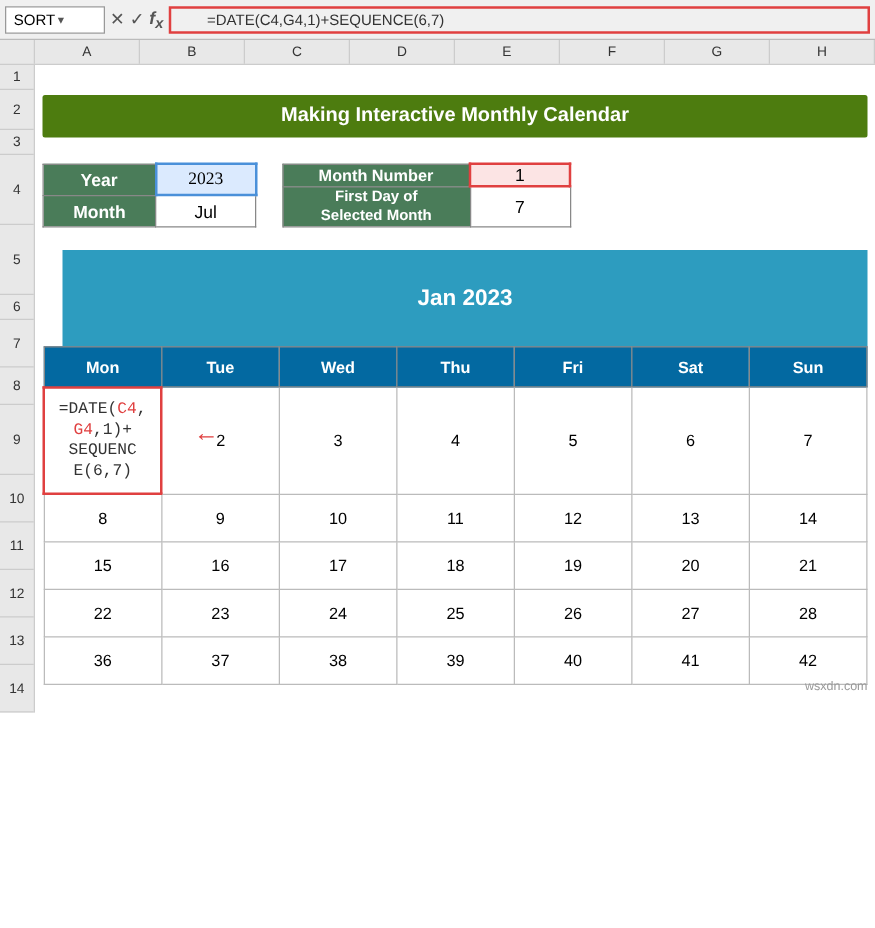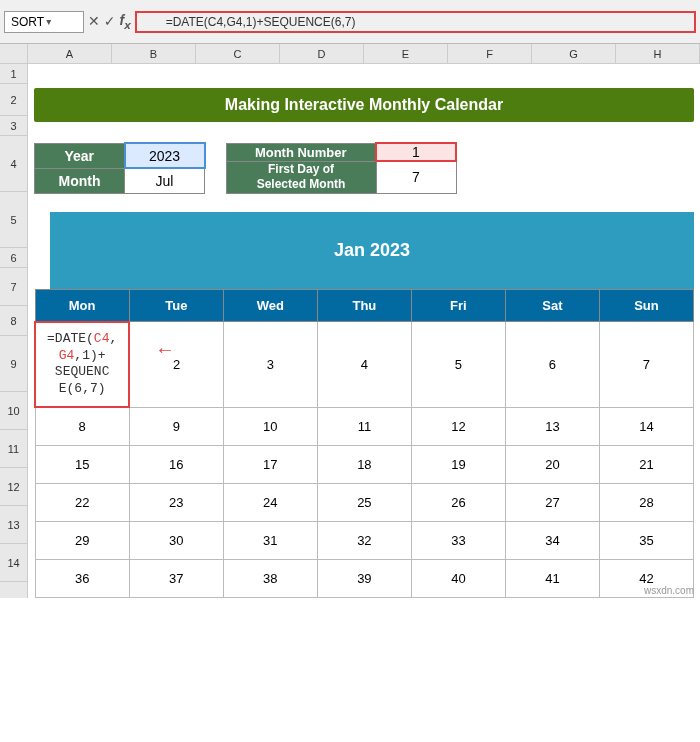--- a/index.html
+++ b/index.html
@@ -10,21 +10,21 @@
       min-height: 742px;
       overflow: hidden;
     }
 
     
     .formula-bar {
       display: flex;
       align-items: center;
       background: #f0f0f0;
       border-bottom: 1px solid #bbb;
-      height: 44px;
+      height: 32px;
       padding: 0 4px;
       gap: 4px;
     }
     .name-box {
       width: 80px;
       background: white;
       border: 1px solid #999;
       height: 22px;
       display: flex;
       align-items: center;
@@ -124,20 +124,21 @@
       padding: 10px 20px;
       min-width: 90px;
     }
     .value-cell-blue {
       background: #dbeafe;
       font-size: 14px;
       text-align: center;
       padding: 10px 20px;
       min-width: 80px;
       border: 2px solid #4a90d9 !important;
+      font-family: Liberation Serif, serif;
     }
     .value-cell-pink {
       background: #fce4e4;
       font-size: 14px;
       text-align: center;
       padding: 10px 20px;
       min-width: 80px;
       border: 2px solid #e04040 !important;
     }
     .value-cell-white {
@@ -214,21 +215,21 @@
     }
     .formula-text-inner {
       font-size: 12px;
       padding: 2px 6px;
       color: #333;
     }
 
     
     .watermark {
       position: absolute;
-      bottom: 2px;
+      bottom: 15px;
       right: 6px;
       font-size: 10px;
       color: #999;
     }
 
     .spreadsheet-container {
       position: relative;
       width: 700px;
     }
   </style>
@@ -381,29 +382,20 @@
             <tr>
               <td>22</td>
               <td>23</td>
               <td>24</td>
               <td>25</td>
               <td>26</td>
               <td>27</td>
               <td>28</td>
             </tr>
 
-            <tr>
-              <td>29</td>
-              <td>30</td>
-              <td>31</td>
-              <td>32</td>
-              <td>33</td>
-              <td>34</td>
-              <td>35</td>
-            </tr>
 
             <tr>
               <td>36</td>
               <td>37</td>
               <td>38</td>
               <td>39</td>
               <td>40</td>
               <td>41</td>
               <td>42</td>
             </tr>

